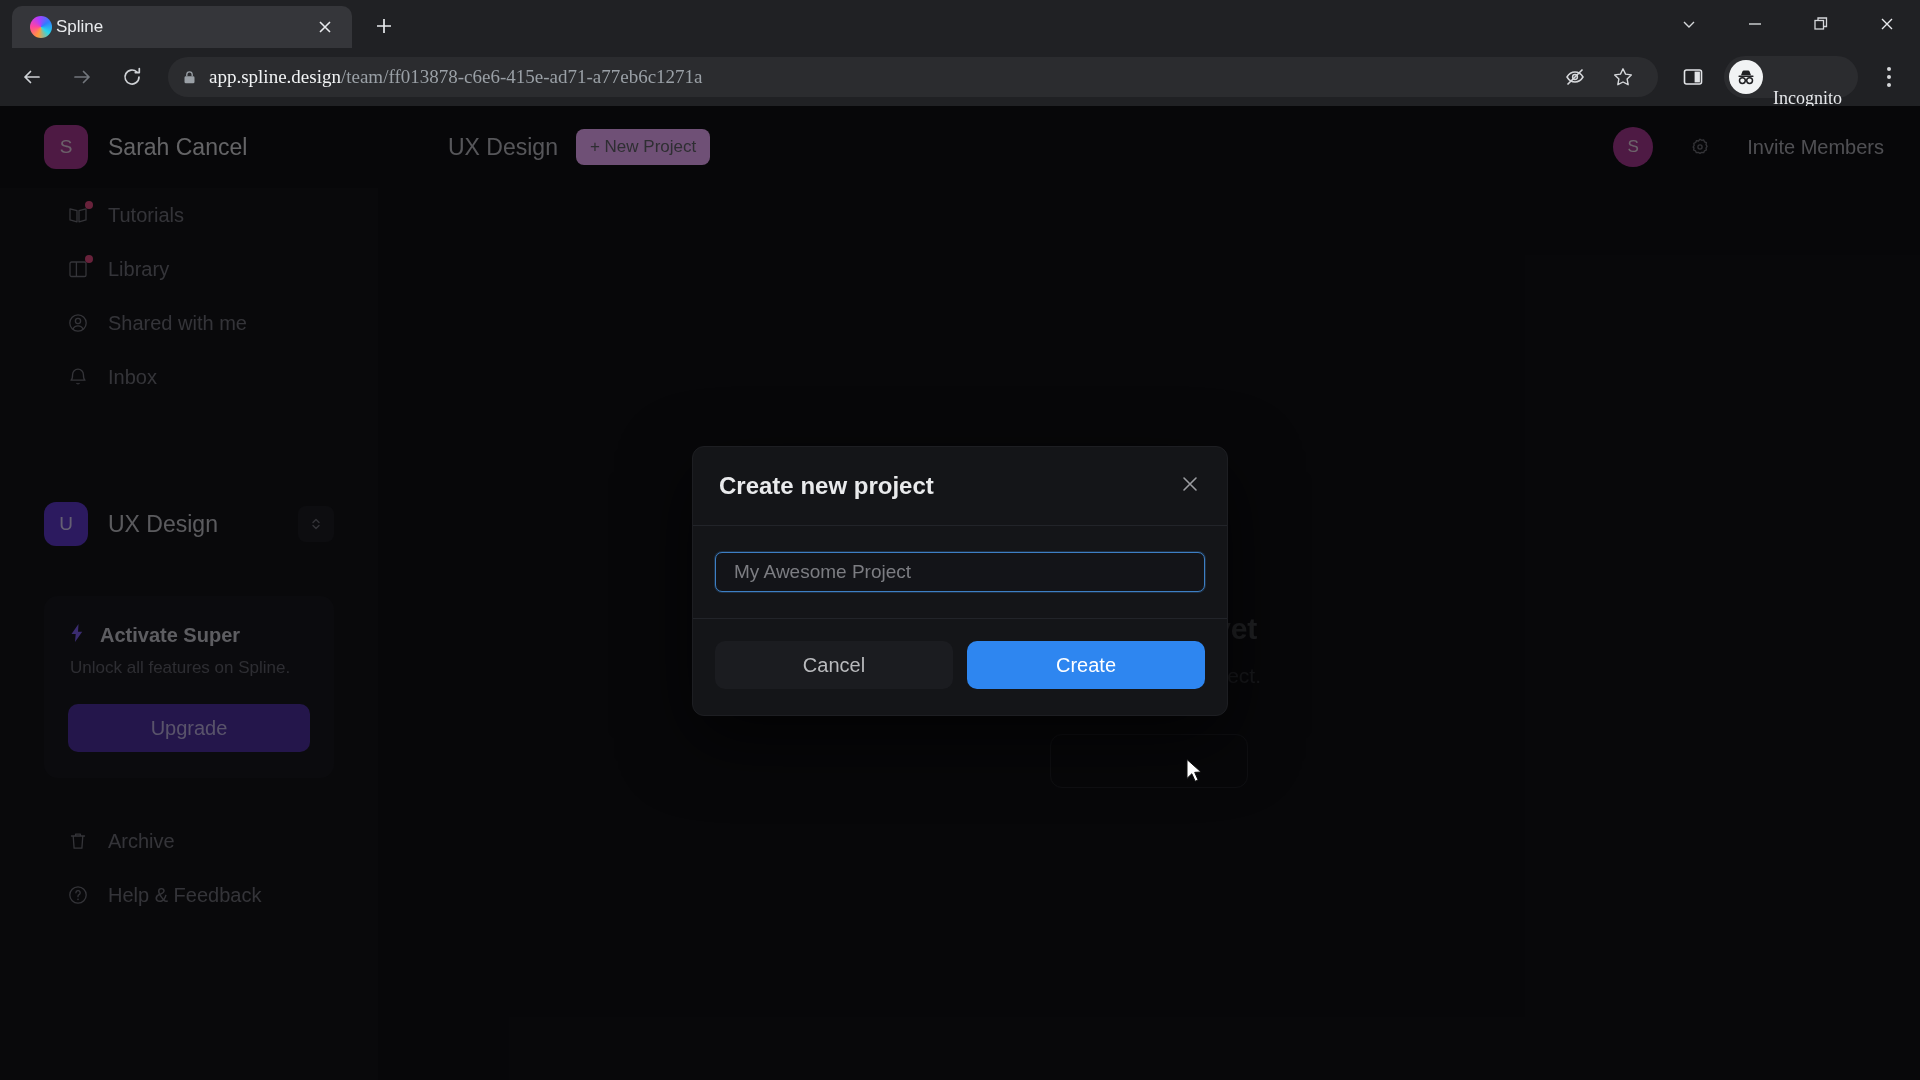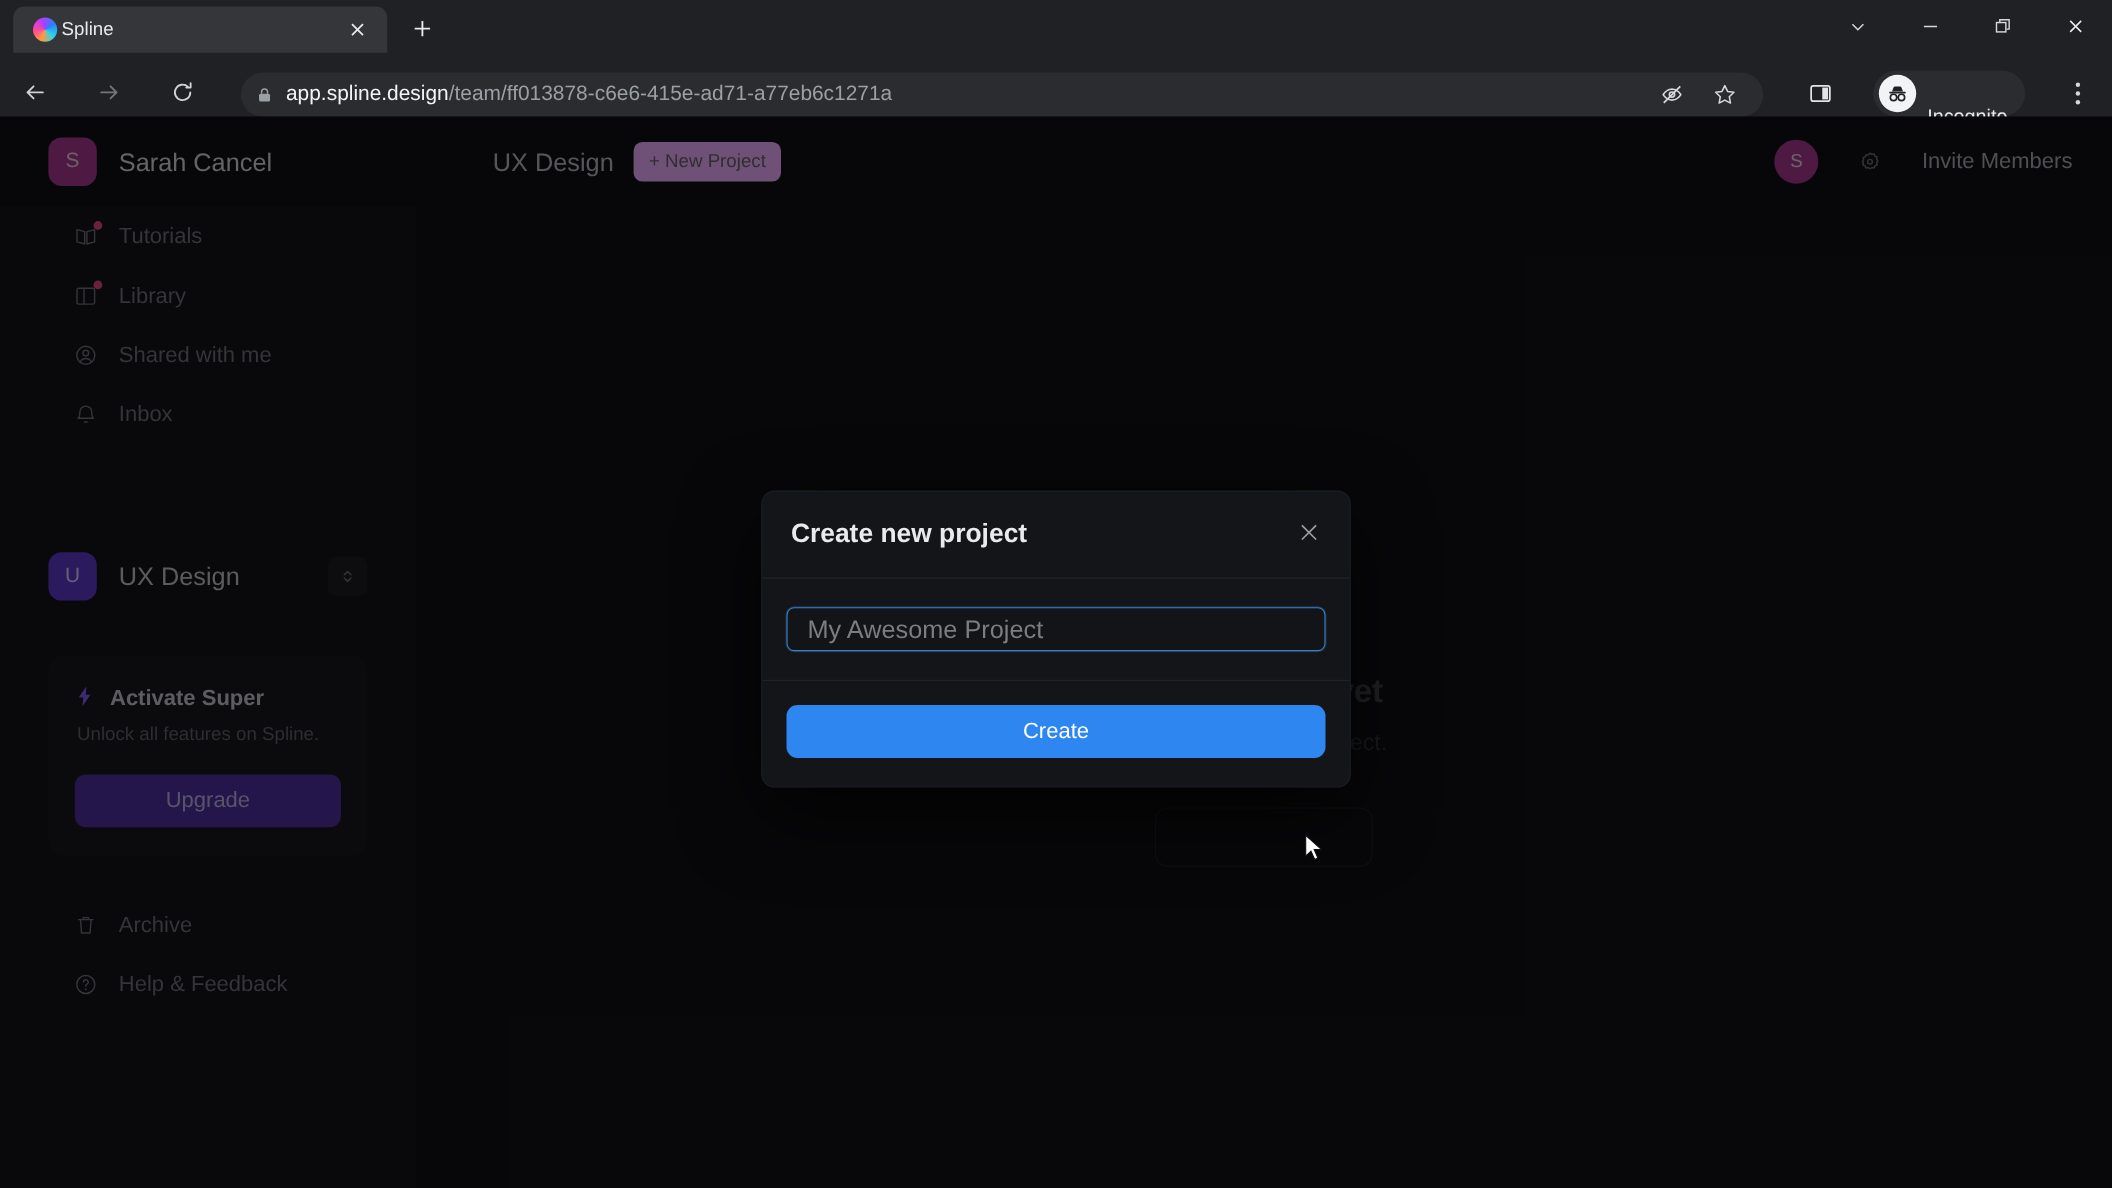--- a/index.html
+++ b/index.html
@@ -34,22 +34,23 @@
   }
   .newtab {
     width: 40px; height: 40px; margin: 0 0 2px 12px; border-radius: 50%;
     display:flex; align-items:center; justify-content:center; color:#e8eaed; font-size:26px;
     font-weight: 300;
   }
   .winctrls { position:absolute; right:0; top:0; height:48px; display:flex; align-items:center; }
   .winbtn { width: 66px; height:48px; display:flex; align-items:center; justify-content:center; color:#e8eaed; }
 
   .toolbar {
-    height: 58px; background: #202124; display:flex; align-items:flex-end; gap: 23px;
+    height: 58px; background: #202124; display:flex; align-items:center; gap: 6px;
     padding: 0 10px;
+    font-family: Liberation Serif, serif;
   }
   .navbtn {
     width: 44px; height: 44px; border-radius: 50%; display:flex; align-items:center;
     justify-content:center; color:#cfd2d6; flex: 0 0 auto;
   }
   .navbtn.dim { color:#72767c; }
   .omnibox {
     flex: 1 1 auto; height: 40px; background: #2b2c2f; border-radius: 20px;
     display:flex; align-items:center; padding: 0 14px; gap: 12px; margin: 0 8px;
     min-width: 0;
@@ -183,21 +184,21 @@
   .modal-title { color:#e9eaec; font-size: 24px; font-weight:600; }
   .modal-close {
     position:absolute; right: 22px; top: 22px; width: 30px; height:30px;
     display:flex; align-items:center; justify-content:center; color:#9b9ca0;
   }
   .divider { height: 1px; background:#222429; }
   .modal-body { padding: 26px 22px; }
   .name-input {
     width: 100%; height: 40px; border-radius: 7px; background:#131418;
     border: 1px solid #3d7fc4; box-shadow: 0 0 0 1px rgba(61,127,196,0.25);
-    color:#e6e7ea; font-size: 23px; padding: 0 18px; outline:none;
+    color:#e6e7ea; font-size: 19px; padding: 0 18px; outline:none;
     font-family: "Liberation Sans", sans-serif;
   }
   .name-input::placeholder { color:#7c7d82; }
   .modal-foot { padding: 22px 22px 26px; display:flex; gap: 14px; }
   .btn {
     flex: 1 1 0; height: 48px; border-radius: 10px; border:none;
     font-size: 20px; font-family: "Liberation Sans", sans-serif;
   }
   .btn-cancel { background:#1b1c20; color:#b9babd; }
   .btn-create { background:#2e86f0; color:#ffffff; }
@@ -453,20 +454,21 @@
               <path d="M4 4l12 12M16 4L4 16" stroke="#9b9ca0" stroke-width="1.6" fill="none" stroke-linecap="round"></path>
             </svg>
         </span>
       </div>
       <div class="divider"></div>
       <div class="modal-body">
         <input class="name-input" type="text" placeholder="My Awesome Project" style="">
       </div>
       <div class="divider"></div>
       <div class="modal-foot">
+        <button class="btn btn-cancel">Cancel</button>
         <button class="btn btn-create">Create</button>
       </div>
     </div>
 
     <div class="cursor">
       <svg width="20" height="28" viewBox="0 0 20 28">
           <path d="M2 1.5l14 12.5-6.3.35 3.4 7.6-2.9 1.35-3.4-7.55L2 20.4z" fill="#ffffff" stroke="#111" stroke-width="1"></path>
         </svg>
     </div>
 

